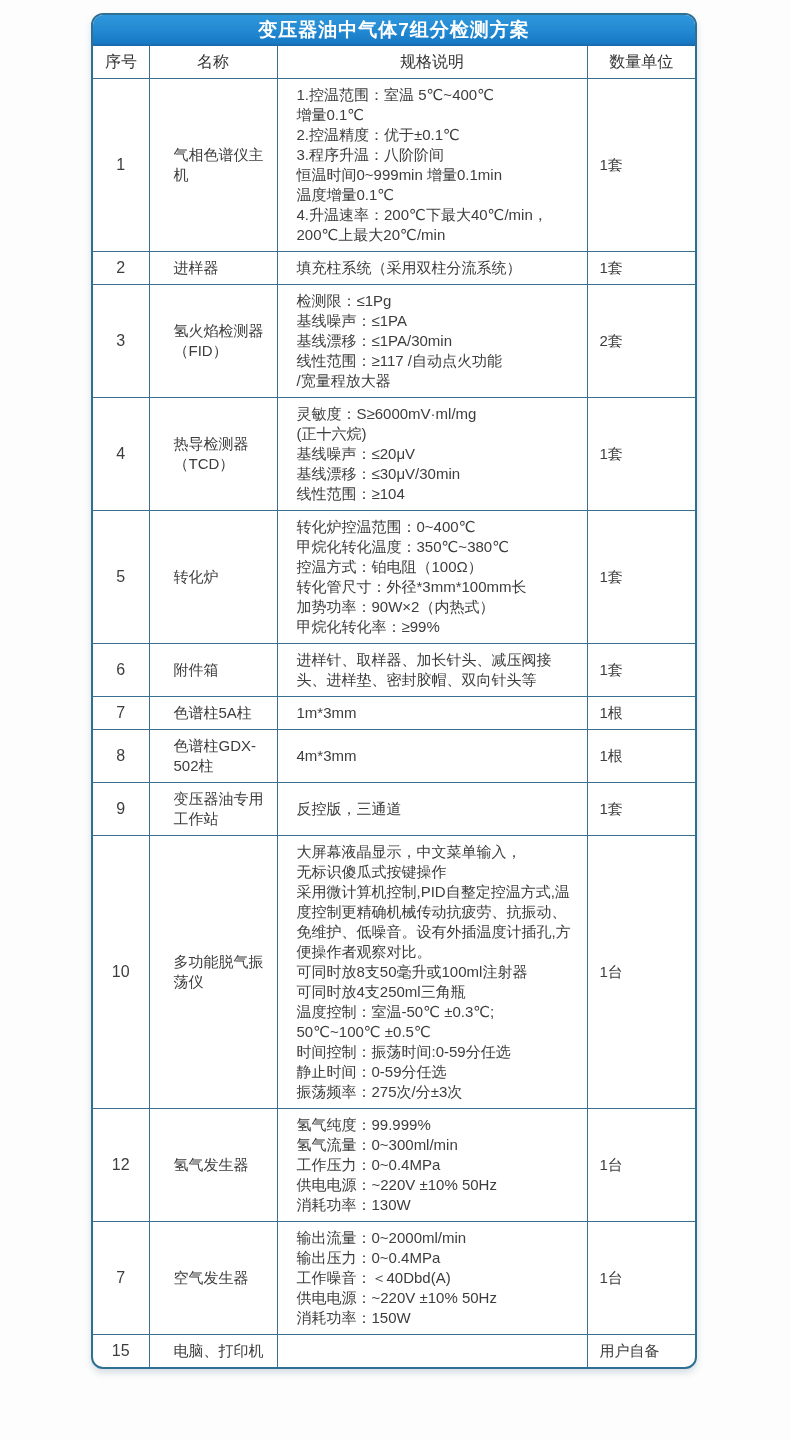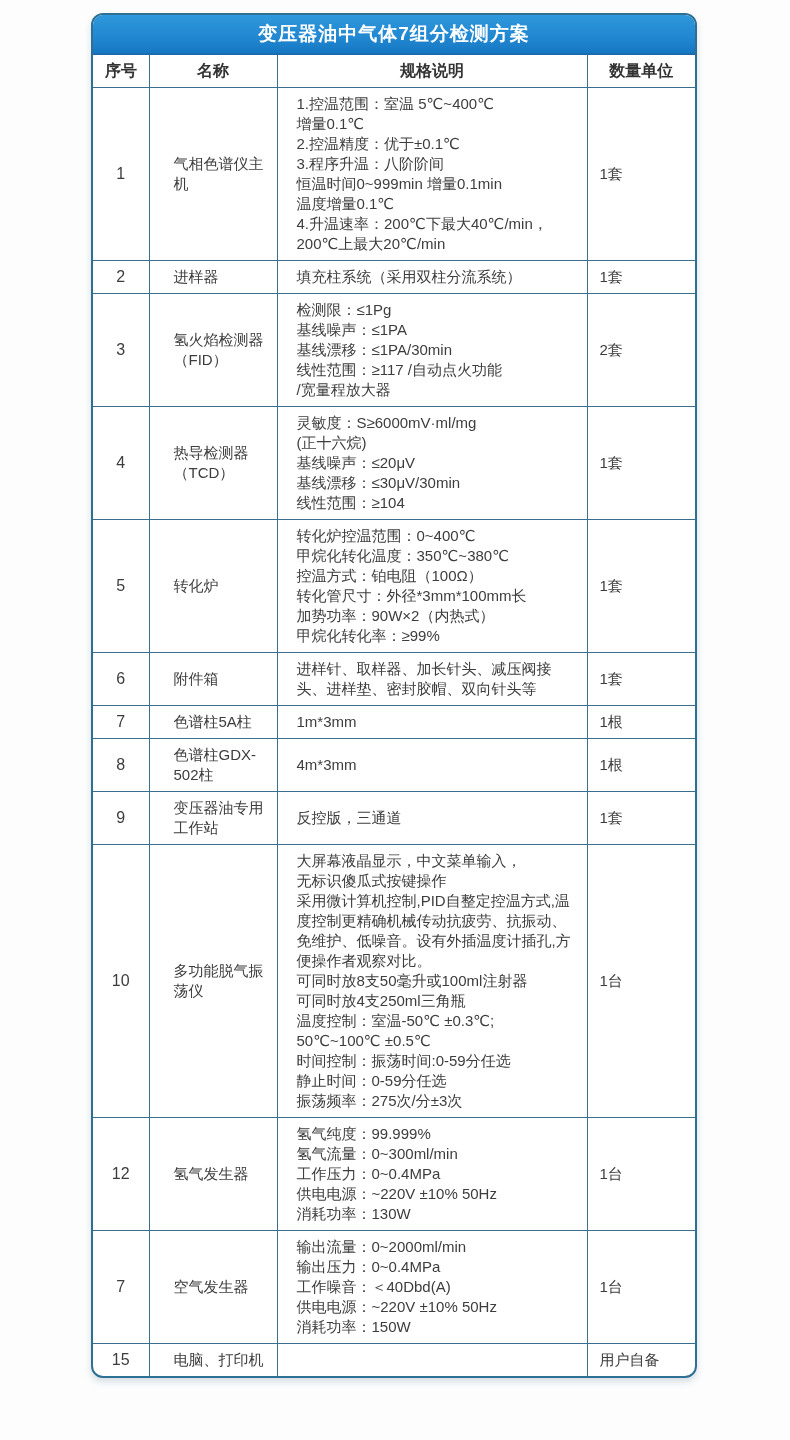--- a/index.html
+++ b/index.html
@@ -17,21 +17,21 @@
   }
   .table-card {
     width: 606px;
     border: 2px solid #2e6f94;
     border-radius: 12px;
     overflow: hidden;
     background: #ffffff;
     box-shadow: 0 4px 7px rgba(40, 80, 110, 0.18);
   }
   .title-bar {
-    height: 40px;
+    height: 31px;
     background: linear-gradient(180deg, #2f97db 0%, #2289d2 55%, #1677c2 100%);
     border-bottom: 2px solid #1a6cae;
     display: flex;
     align-items: center;
     justify-content: center;
     color: #ffffff;
     font-size: 19px;
     font-weight: bold;
     letter-spacing: 1px;
   }
@@ -74,21 +74,21 @@
     white-space: pre-line;
     padding-left: 19px;
   }
   td.qty {
     white-space: pre-line;
     padding-left: 12px;
   }
   
   .spec-table tr > *:first-child { border-left: none; }
   .spec-table tr > *:last-child  { border-right: none; }
-  .spec-table thead tr > * { border-top: none; font-weight: bold; }
+  .spec-table thead tr > * { border-top: none; }
   .spec-table tbody tr:last-child > * { border-bottom: none; }
 </style>
 </head>
 <body>
 
 <div class="sheet">
   <div class="table-card">
 
     <div class="title-bar">变压器油中气体7组分检测方案</div>
 

